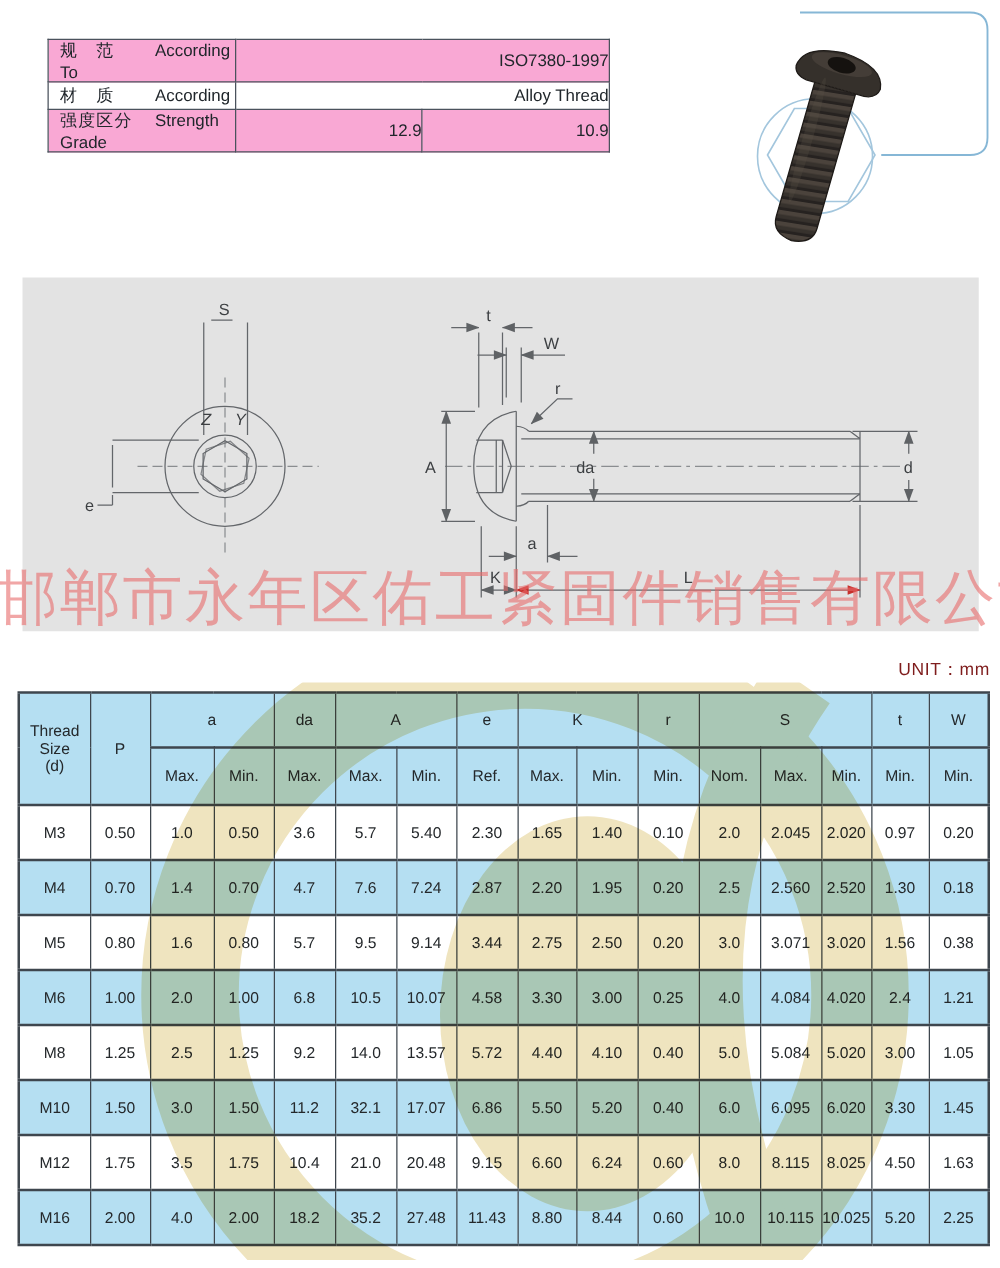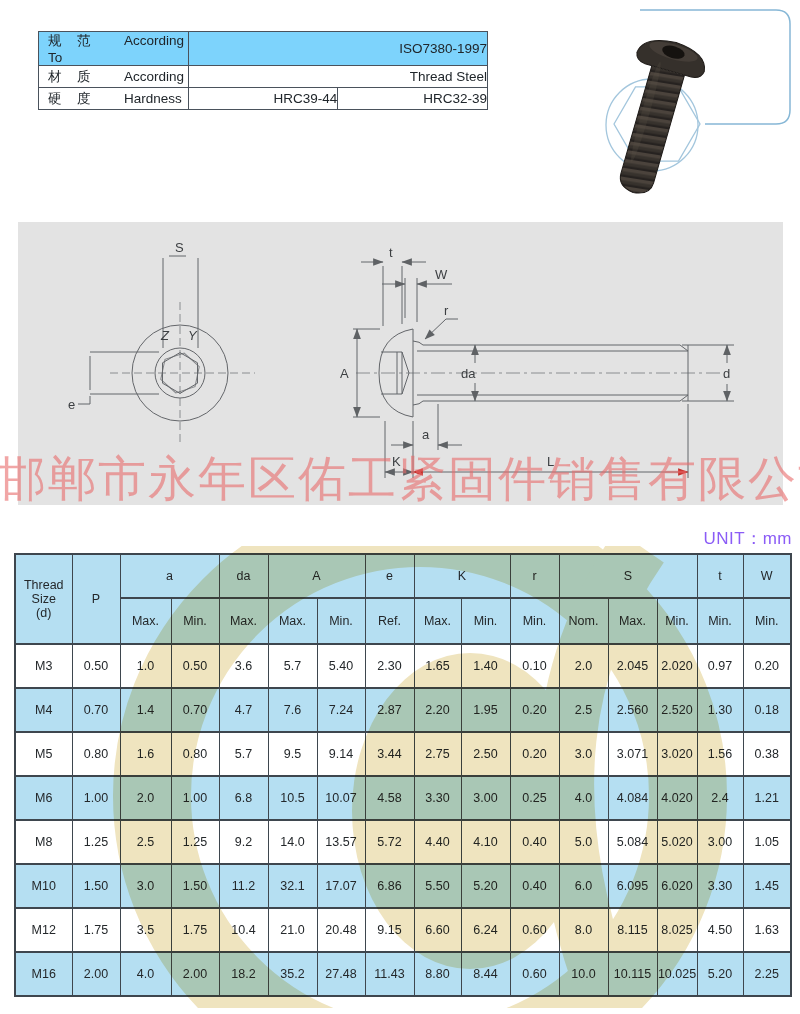--- a/index.html
+++ b/index.html
@@ -2,41 +2,41 @@
 <html><head>
 <meta charset="utf-8">
 <style>
   html,body{margin:0;padding:0}
   body{width:800px;height:1014px;position:relative;overflow:hidden;background:#fff;
        font-family:"Liberation Sans","DejaVu Sans",sans-serif;color:#222}
 
   
   #spec-table{left:38px;top:31px;width:450px;border-collapse:collapse;table-layout:fixed;position:absolute;z-index:2}
   #spec-table td{border:1px solid #4a525c;height:21px;font-size:13.5px;color:#20262b;padding:0}
-  #spec-table tr.hl{background:#7dd3fc}
+  #spec-table tr.hl{background:#f9a8d4}
   #spec-table .lab{padding-left:9px;text-align:left}
   #spec-table .zh{display:inline-block;width:76px;letter-spacing:1px}
   #spec-table .val{text-align:right}
 
   
   #screw-svg{left:595px;top:0;width:205px;height:215px;position:absolute;z-index:2}
 
   
   #diagram-panel{left:18px;top:222px;width:765px;height:283px;background:#e3e3e3;position:absolute;z-index:1}
   #diagram-panel svg{display:block}
   .dline{stroke:#63666a;stroke-width:1;fill:none}
   .cline{stroke:#8a8d90;stroke-width:1;fill:none}
   .dlabel{fill:#3c3f42;font-size:13px;font-family:"Liberation Sans","DejaVu Sans",sans-serif}
 
   
   #watermark-red{left:-2px;top:453px;width:804px;font-size:48px;line-height:1.08;white-space:nowrap;
     letter-spacing:2px;color:rgba(232,106,106,.60);z-index:6;pointer-events:none;position:absolute}
 
   
-  #unit-label{left:600px;top:527px;width:192px;text-align:right;font-size:17px;color:#8b5cf6;
+  #unit-label{left:600px;top:527px;width:192px;text-align:right;font-size:14px;color:#7f1d1d;
     letter-spacing:.5px;position:absolute;z-index:4}
 
   
   #dim-table{left:14px;top:553px;position:absolute;border-collapse:collapse;table-layout:fixed;z-index:2;
     border:2px solid #3e464e}
   #dim-table th,#dim-table td{border:1px solid #3e464e;font-size:12.5px;font-weight:normal;
     color:#24282b;text-align:center;padding:0}
   #dim-table tr>*{border-top-width:2px;border-bottom-width:2px}
   #dim-table thead th{background:#b5dff2}
   #dim-table .g-row th{height:42px}
@@ -52,26 +52,26 @@
 <body>
 
 <table id="spec-table">
   <tbody id="spec-body">
       <tr class="hl">
         <td class="lab"><span class="zh">规　范</span><span class="en">According To</span></td>
         <td class="val" colspan="2">ISO7380-1997</td>
       </tr>
       <tr>
         <td class="lab"><span class="zh">材　质</span><span class="en">According</span></td>
-        <td class="val" colspan="2">Thread Steel</td>
-      </tr>
-      <tr>
-        <td class="lab"><span class="zh">硬　度</span><span class="en">Hardness</span></td>
-        <td class="val">HRC39-44</td>
-        <td class="val">HRC32-39</td>
+        <td class="val" colspan="2">Alloy Thread</td>
+      </tr>
+      <tr class="hl">
+        <td class="lab"><span class="zh">强度区分</span><span class="en">Strength Grade</span></td>
+        <td class="val">12.9</td>
+        <td class="val">10.9</td>
       </tr>
     </tbody>
 </table>
 
 <svg id="screw-svg" viewBox="0 0 205 215">
   <defs>
     <pattern id="thr" width="36" height="9" patternUnits="userSpaceOnUse" patternTransform="rotate(-7)">
       <rect width="36" height="9" fill="#37322d"></rect>
       <rect width="36" height="3.4" fill="#4b433c"></rect>
       <rect y="6.6" width="36" height="2.4" fill="#262220"></rect>

